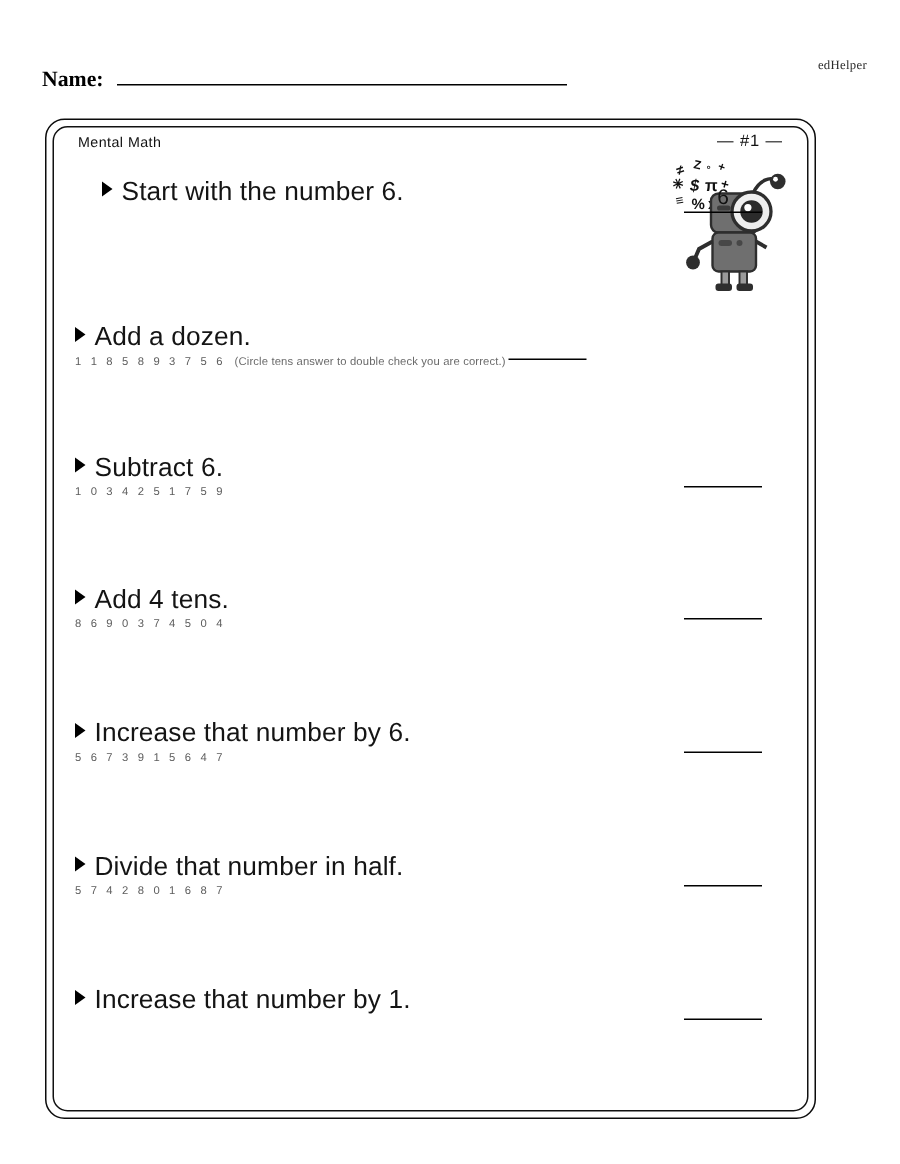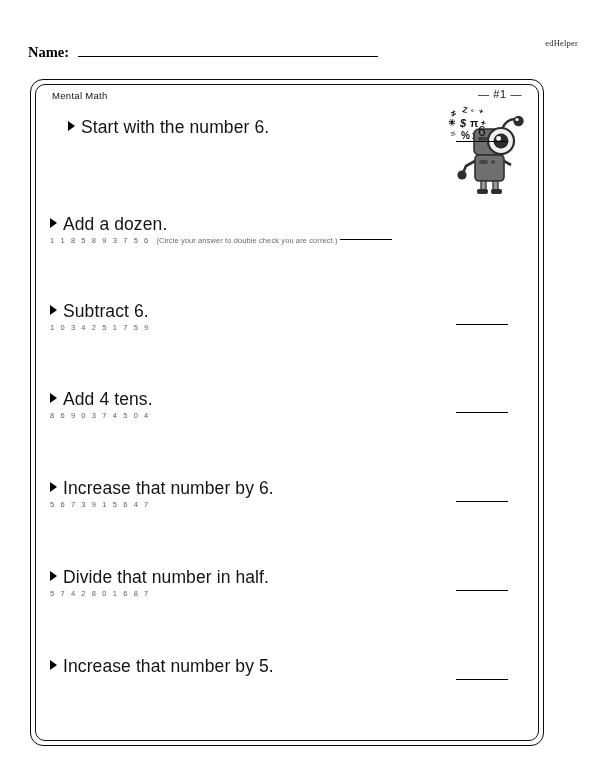--- a/index.html
+++ b/index.html
@@ -256,21 +256,21 @@
         <div class="ans-value" style="top:6px; right:20px; width:52px;">6</div>
       </div>
 
       <div class="problem" style="top:105px;">
         <div class="q-line">
           <span class="bullet"><span class="tri"></span></span>
           <span class="q-text">Add a dozen.</span>
         </div>
         <div class="hint-row">
           <span class="hint-digits">1 1 8 5 8 9 3 7 5 6</span>
-          <span class="hint-note">(Circle your answer to double check you are correct.)</span>
+          <span class="hint-note">(Circle tens answer to double check you are correct.)</span>
           <span class="ans-blank inline" style="position:relative; top:-3px; margin-left:2px;"></span>
         </div>
       </div>
 
       <div class="problem" style="top:192px;">
         <div class="q-line">
           <span class="bullet"><span class="tri"></span></span>
           <span class="q-text">Subtract 6.</span>
         </div>
         <div class="hint-row">
@@ -308,20 +308,20 @@
         </div>
         <div class="hint-row">
           <span class="hint-digits">5 7 4 2 8 0 1 6 8 7</span>
         </div>
         <div class="ans-blank right" style="top:23px;"></div>
       </div>
 
       <div class="problem" style="top:547px;">
         <div class="q-line">
           <span class="bullet"><span class="tri"></span></span>
-          <span class="q-text">Increase that number by 5.</span>
+          <span class="q-text">Increase that number by 1.</span>
         </div>
         <div class="ans-blank right" style="top:23px;"></div>
       </div>
 
     </div>
   </div>
 </div>
 
 </body></html>

